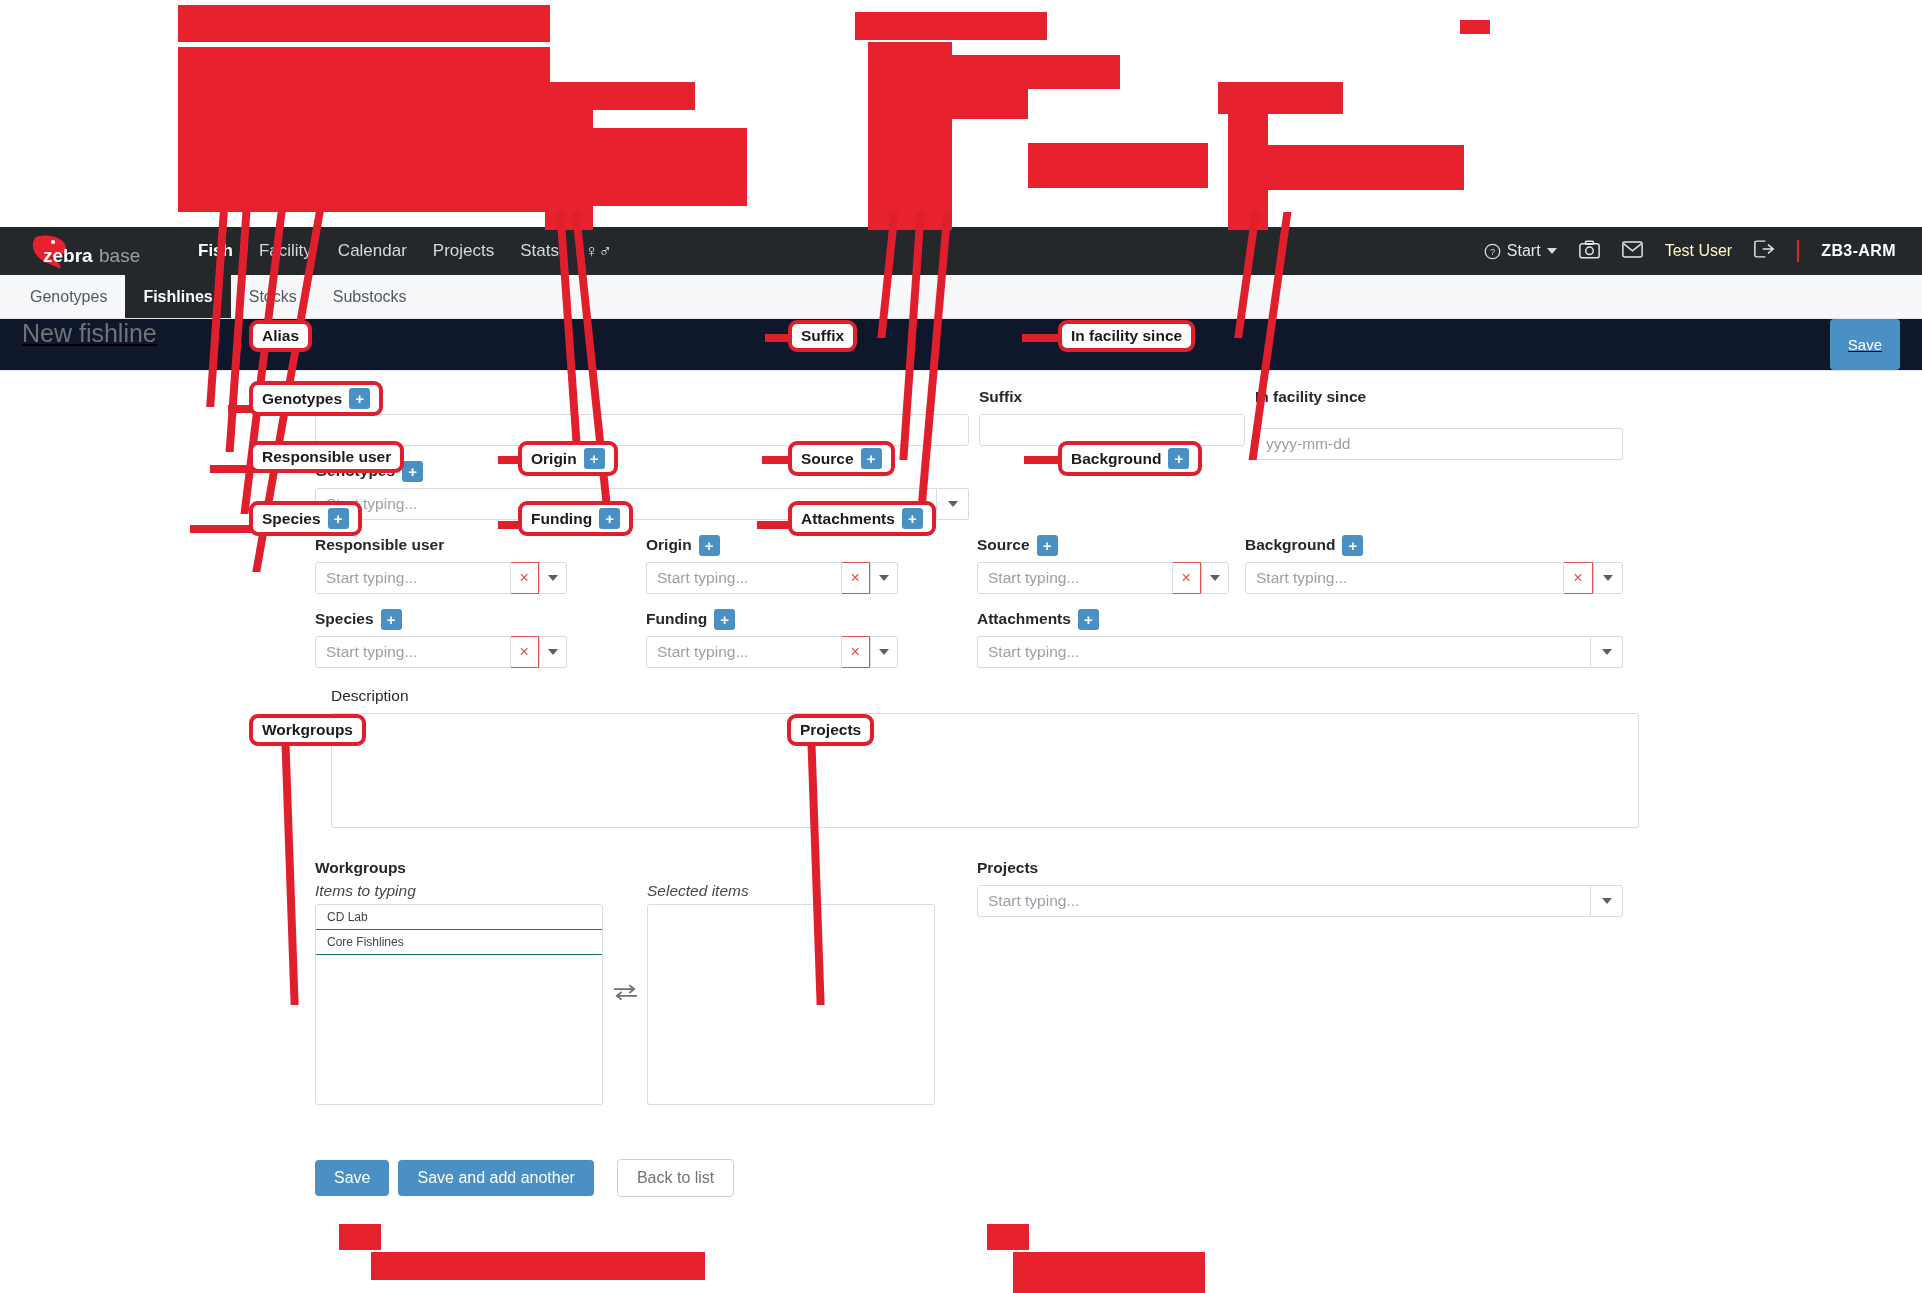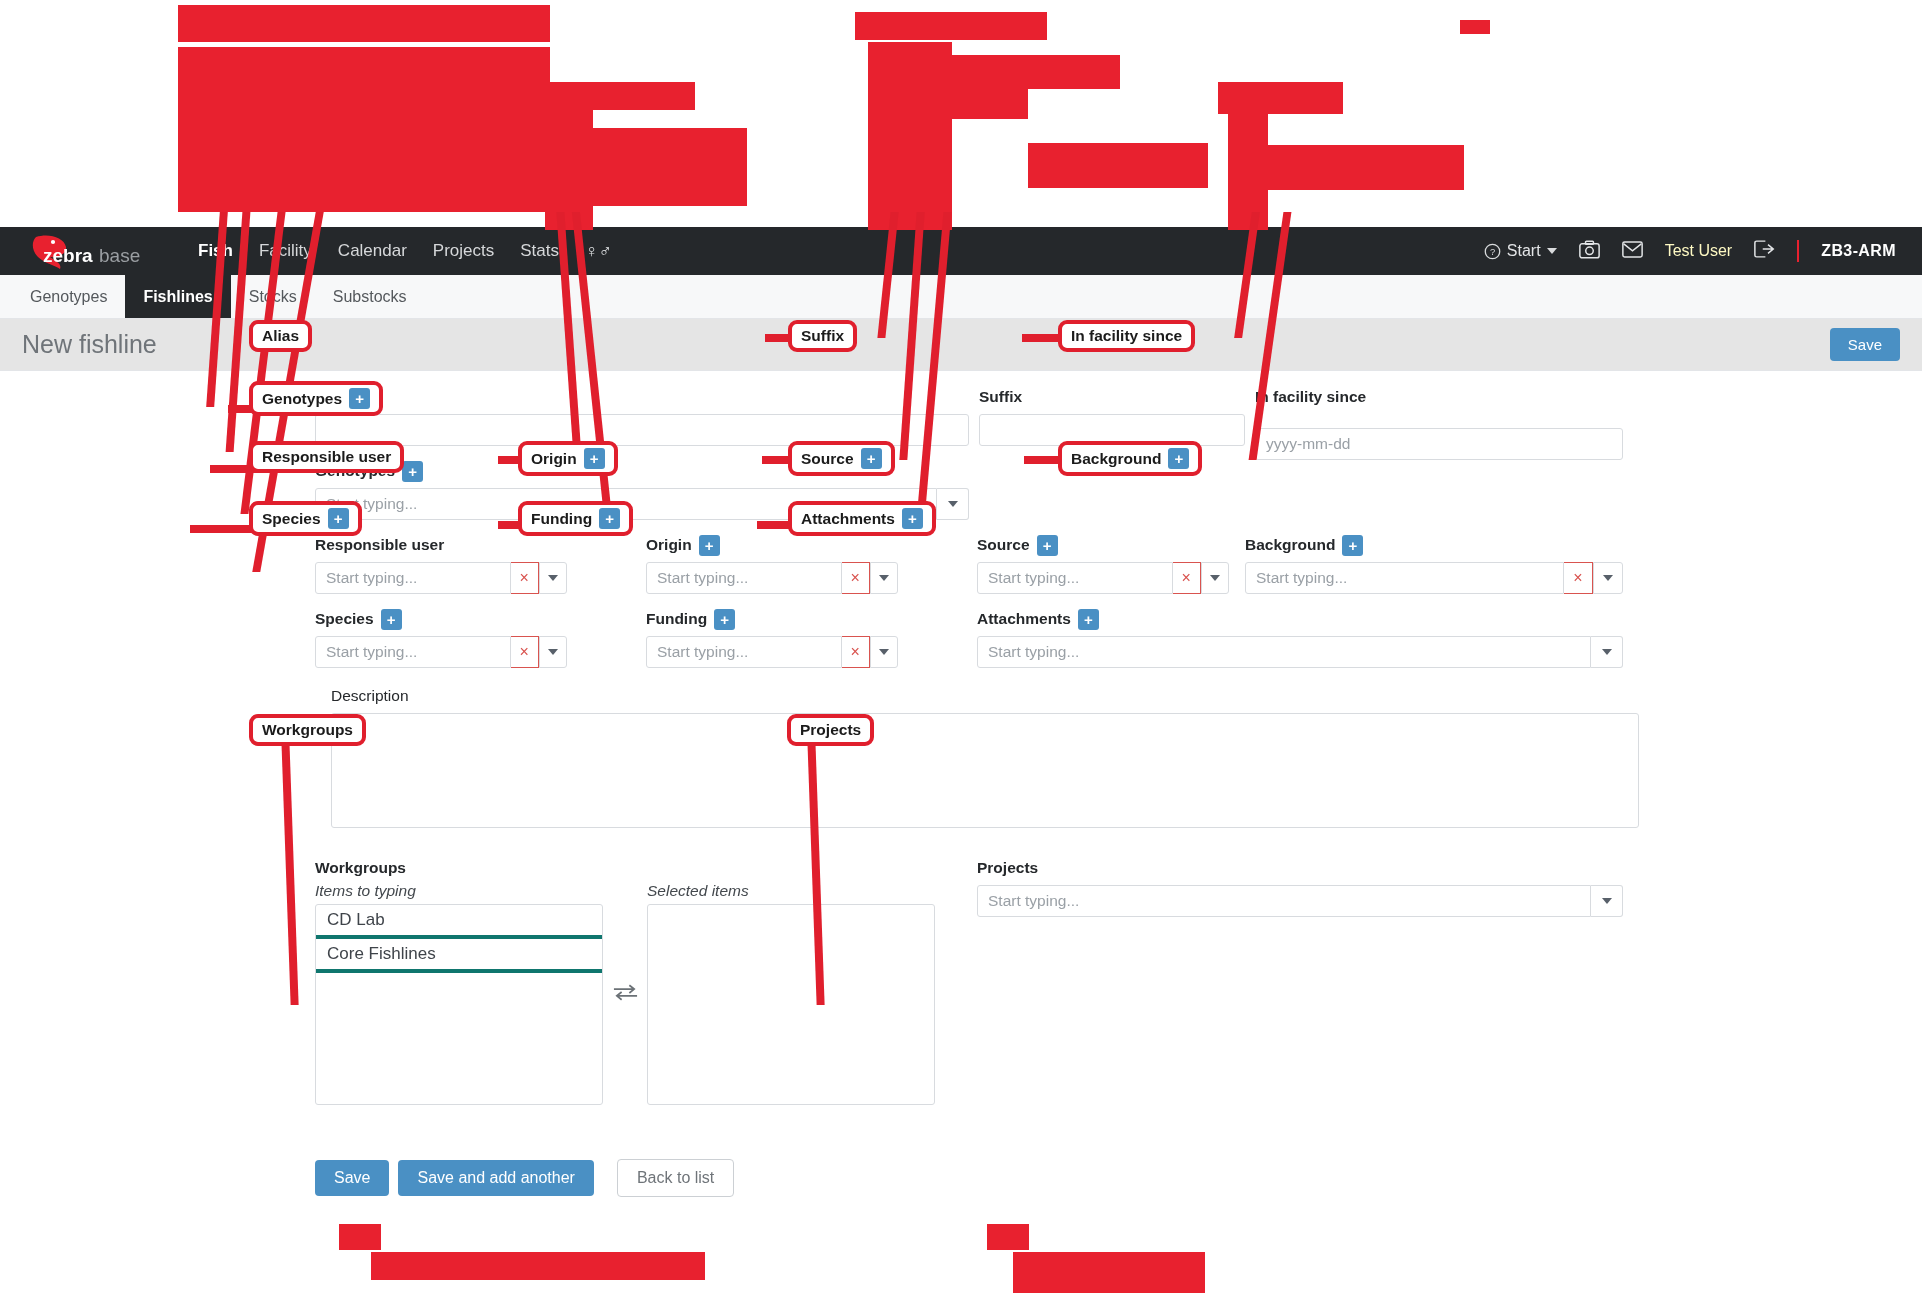--- a/index.html
+++ b/index.html
@@ -50,22 +50,22 @@
     display:flex; align-items:stretch; padding-left:12px;
   }
   .subtab {
     display:flex; align-items:center; padding:0 18px; font-size:16px;
     color:#54585c; cursor:pointer;
   }
   .subtab.active { background:#25282b; color:#ffffff; font-weight:bold; }
 
   .pagehead {
     position:absolute; left:0; top:319px; width:1922px; height:52px;
-    background:#e5e5e5; border-bottom:1px solid #e3e5e8;
-    display:flex; align-items:center; padding:0 22px;
+    background:#0f172a; border-bottom:1px solid #e3e5e8;
+    display:flex; padding:0 22px;text-decoration:underline;
   }
   .pagetitle { font-size:25px; color:#6f7479; font-weight:normal; }
   .btn-save-top {
     margin-left:auto; background:#4a90c4; color:#fff; border:none;
     border-radius:4px; padding:8px 18px; font-size:15px; cursor:pointer;
     font-family:inherit;
   }
 
   
   .form { position:absolute; left:0; top:371px; width:1922px; }
@@ -106,22 +106,22 @@
     background:#fff; resize:none; font-size:15px; padding:8px 10px;
     font-family:inherit;
   }
 
   .listhdr { font-size:15.5px; color:#43484d; font-style:italic; margin-bottom:4px; }
   .listbox {
     width:288px; height:201px; border:1px solid #d8dbdf; background:#fff;
     border-radius:3px; overflow:hidden;
   }
   .listitem {
-    padding:5px 11px; font-size:17px; color:#3f444a;
-    border-bottom:4px solid #0f766e;
+    padding:5px 11px; font-size:12px; color:#3f444a;
+    border-bottom:1px solid #0f766e;
   }
 
   .btnrow { position:absolute; display:flex; align-items:center; gap:9px; }
   .btn-primary {
     background:#4a90c4; color:#fff; border:none; border-radius:4px;
     padding:9px 19px; font-size:16px; cursor:pointer; font-family:inherit;
   }
   .btn-ghost {
     background:#fff; color:#6f7479; border:1px solid #ccd0d4; border-radius:4px;
     padding:9px 19px; font-size:16px; cursor:pointer; font-family:inherit;

